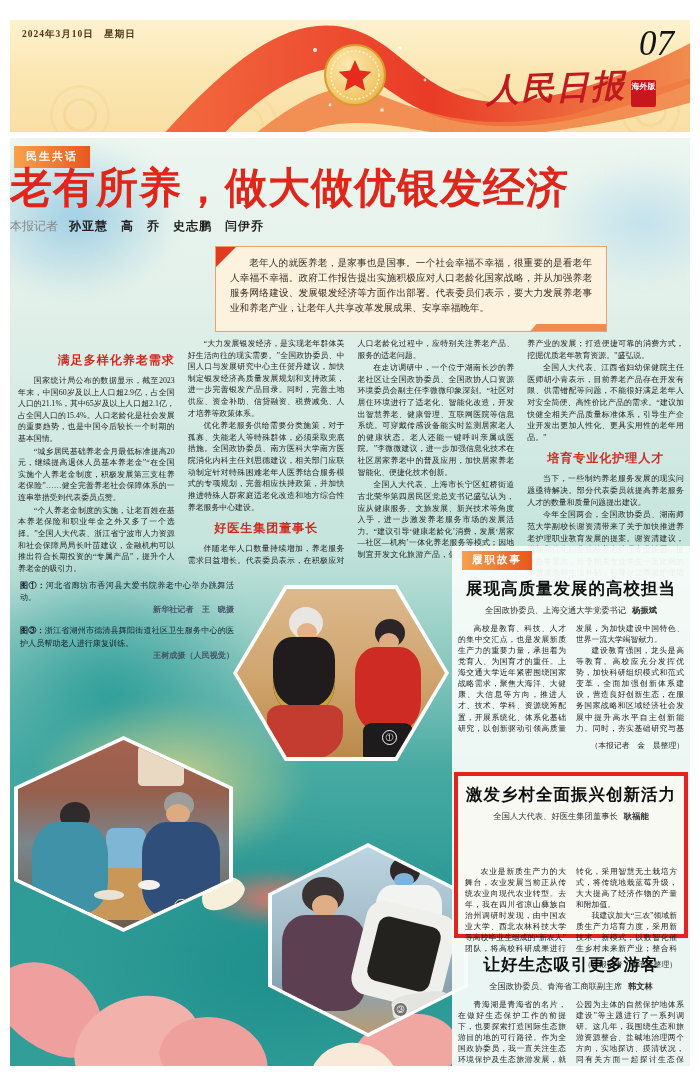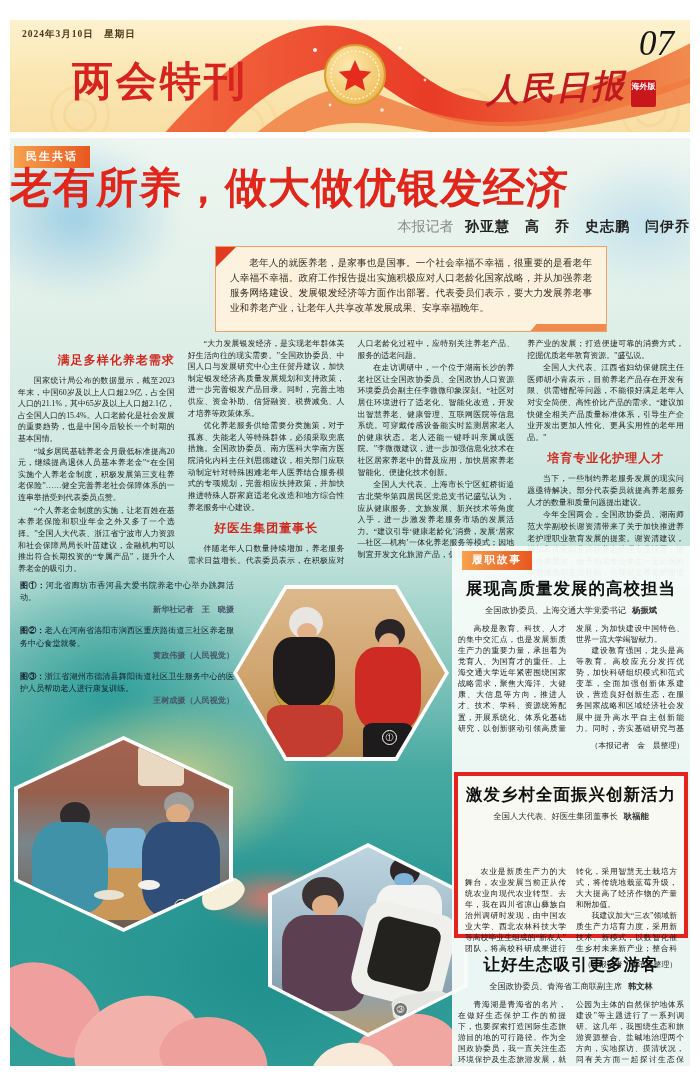--- a/index.html
+++ b/index.html
@@ -32,21 +32,21 @@
   .blob{position:absolute;border-radius:50%;filter:blur(7px);}
   .petal{position:absolute;border-radius:50% 50% 50% 50%/60% 60% 40% 40%;}
 
   
   .badge{display:inline-block;padding:3px 12px 4px;color:#fff;font-weight:bold;
     font-family:"Liberation Sans",sans-serif;font-size:11px;letter-spacing:2px;
     background:linear-gradient(90deg,#f6a24e,#e8571f);}
 
   .headline{left:0;top:22px;width:680px;font-size:42px;font-weight:900;
     color:#e0251b;font-family:"Liberation Sans","DejaVu Sans",sans-serif;letter-spacing:1px;}
-  .lead-byline{left:0;top:80px;width:680px;text-align:right;font-size:14px;color:#222;}
+  .lead-byline{left:0;top:80px;width:680px;text-align:left;font-size:12px;color:#222;}
   .lead-byline .lbl{color:#888;margin-right:8px;}
   .lead-byline .names{font-weight:bold;letter-spacing:1px;}
 
   .introbox{left:205px;top:108px;width:392px;height:86px;background:#fdf2de;
     border:1px solid #efa068;box-sizing:border-box;padding:9px 14px 16px;overflow:hidden;}
   .introbox .tri{position:absolute;left:-1px;top:-1px;width:0;height:0;
     border-top:22px solid #e03a20;border-right:22px solid transparent;}
   .introbox .cornerbr{position:absolute;right:-1px;bottom:-1px;width:86px;height:8px;
     background:#ef8c4d;clip-path:polygon(10% 100%,100% 100%,100% 0,18% 0);}
   .intro-text{font-size:9.6px;line-height:1.55;color:#3a2c20;text-align:justify;text-indent:2em;}
@@ -114,21 +114,20 @@
     <circle cx="305" cy="30" r="2" fill="#fff" opacity=".9"></circle>
       <circle cx="390" cy="28" r="1.6" fill="#fff" opacity=".9"></circle>
     <circle cx="372" cy="90" r="1.8" fill="#fff" opacity=".8"></circle>
       <circle cx="320" cy="85" r="1.4" fill="#fff" opacity=".8"></circle>
     <circle cx="415" cy="60" r="1.4" fill="#fff" opacity=".8"></circle>
   </svg>
   <div class="abs date">
     <span>2024年3月10日</span>　<span>星期日</span>
   </div>
   <div class="abs pageno">07</div>
-  <div class="abs section-title">两会特刊</div>
   <div class="abs masthead">人民日报</div>
   <div class="abs edition">海外版</div>
 </div>
 
 <div class="abs main">
 
   <div class="blob" style="left:-40px;top:0;width:210px;height:160px;background:radial-gradient(closest-side,#9fcfe4,rgba(159,207,228,0));"></div>
   <div class="blob" style="left:540px;top:20px;width:190px;height:130px;background:radial-gradient(closest-side,#c2e1ec,rgba(194,225,236,0));"></div>
   <div class="blob" style="left:-60px;top:420px;width:320px;height:280px;background:radial-gradient(closest-side,#2f9e99,rgba(47,158,153,0));filter:blur(10px);"></div>
   <div class="blob" style="left:20px;top:560px;width:280px;height:170px;background:radial-gradient(closest-side,#cfd18b,rgba(207,209,139,0));"></div>
@@ -185,24 +184,20 @@
           <p>今年全国两会，全国政协委员、湖南师范大学副校长谢资清带来了关于加快推进养老护理职业教育发展的提案。谢资清建议，增加和优化职业院校养老护理专业设置，提升办学层次，给予相关专业学生一定比例的学费减免和生活补贴，引导设立养老护理培养资助基金。在实践层面，出台相关目录，鼓励养老护理人才和医疗机构、康养中心双向选择，建立养老护理专业技术职称评定体系。</p>
         </div>
     </section>
 
   </div>
 
   <div class="abs captions">
     <div class="cap">
       <span class="lead-in">图①：</span><span>河北省廊坊市香河县大爱书院养老中心举办跳舞活动。</span>
       <span class="credit">新华社记者　王　晓摄</span>
-    </div>
-    <div class="cap">
-      <span class="lead-in">图②：</span><span>老人在河南省洛阳市涧西区重庆路街道三社区养老服务中心食堂就餐。</span>
-      <span class="credit">黄政伟摄（人民视觉）</span>
     </div>
     <div class="cap">
       <span class="lead-in">图③：</span><span>浙江省湖州市德清县舞阳街道社区卫生服务中心的医护人员帮助老人进行康复训练。</span>
       <span class="credit">王树成摄（人民视觉）</span>
     </div>
   </div>
 
   <div class="abs photo hexA" style="left:223px;top:447px;width:216px;height:176px;">
     <div class="inner hexA" style="background:linear-gradient(180deg,#dcb98d 0%,#cfa36c 55%,#b98a4b 100%);">
       <div class="fig" style="left:52px;top:18px;width:34px;height:32px;background:#e9e6e2;"></div>

